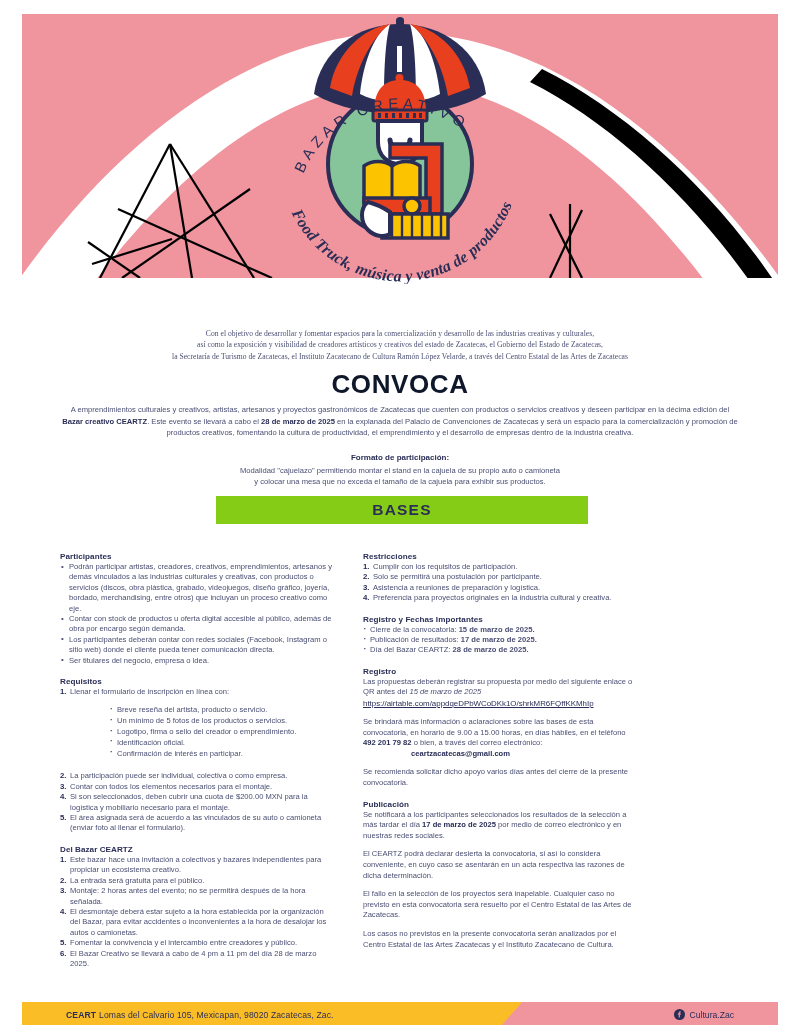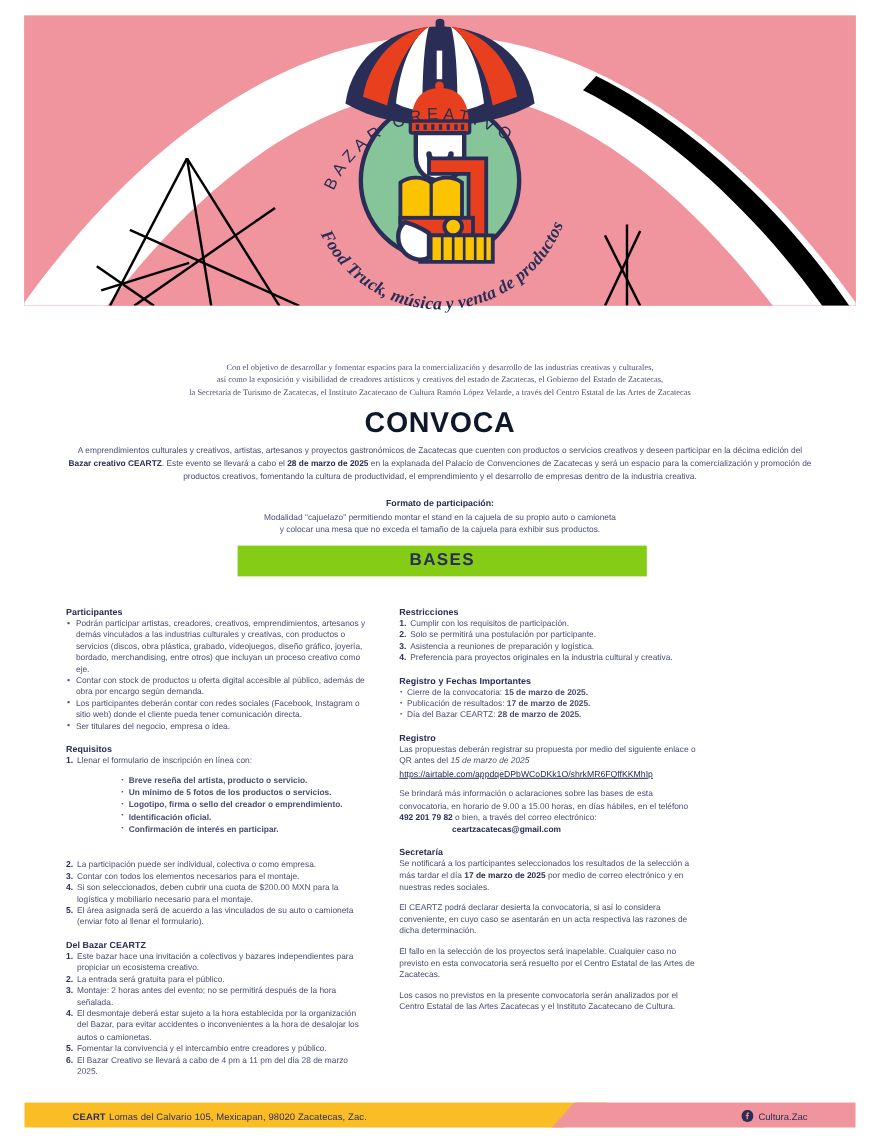--- a/index.html
+++ b/index.html
@@ -153,22 +153,21 @@
     content: "\00B7";
     position: absolute;
     left: 0.5px;
     top: -1px;
     color: #4a4e73;
     font-weight: bold;
     font-size: 9px;
   }
   .sublist {
     list-style: none;
-    margin: 8px 0 22px 50px;
-    font-weight: bold;
+    margin: 8px 0 12px 50px;
   }
   .sublist li {
     font-size: 7.6px;
     line-height: 10.8px;
     color: #4a4e73;
     position: relative;
     padding-left: 7px;
   }
   .sublist li::before {
     content: "\00B7";
@@ -422,24 +421,25 @@
           <li>Día del Bazar CEARTZ: <b>28 de marzo de 2025.</b></li>
         </ul>
     </div>
 
     <div class="sec">
       <div class="sec-title">Registro</div>
       <div class="para" style="margin-bottom:0">Las propuestas deberán registrar su propuesta por medio del siguiente enlace o QR antes del <i>15 de marzo de 2025</i></div>
       <a class="link" href="#">https://airtable.com/appdqeDPbWCoDKk1O/shrkMR6FQffKKMhIp</a>
       <div class="para" style="margin-top:8px;margin-bottom:0">Se brindará más información o aclaraciones sobre las bases de esta convocatoria, en horario de 9.00 a 15.00 horas, en días hábiles, en el teléfono <b>492 201 79 82</b> o bien, a través del correo electrónico:</div>
       <div class="para" style="margin-bottom:8px"><span class="mail">ceartzacatecas@gmail.com</span></div>
-    </div>
-
-    <div class="sec">
-      <div class="sec-title">Secretaría</div>
+      <div class="para">Se recomienda solicitar dicho apoyo varios días antes del cierre de la presente convocatoria.</div>
+    </div>
+
+    <div class="sec">
+      <div class="sec-title">Publicación</div>
       <div>
           <div class="para">Se notificará a los participantes seleccionados los resultados de la selección a más tardar el día <b>17 de marzo de 2025</b> por medio de correo electrónico y en nuestras redes sociales.</div>
           <div class="para">El CEARTZ podrá declarar desierta la convocatoria, si así lo considera conveniente, en cuyo caso se asentarán en un acta respectiva las razones de dicha determinación.</div>
           <div class="para">El fallo en la selección de los proyectos será inapelable. Cualquier caso no previsto en esta convocatoria será resuelto por el Centro Estatal de las Artes de Zacatecas.</div>
           <div class="para">Los casos no previstos en la presente convocatoria serán analizados por el Centro Estatal de las Artes Zacatecas y el Instituto Zacatecano de Cultura.</div>
         </div>
     </div>
 
   </div>
 </div>

